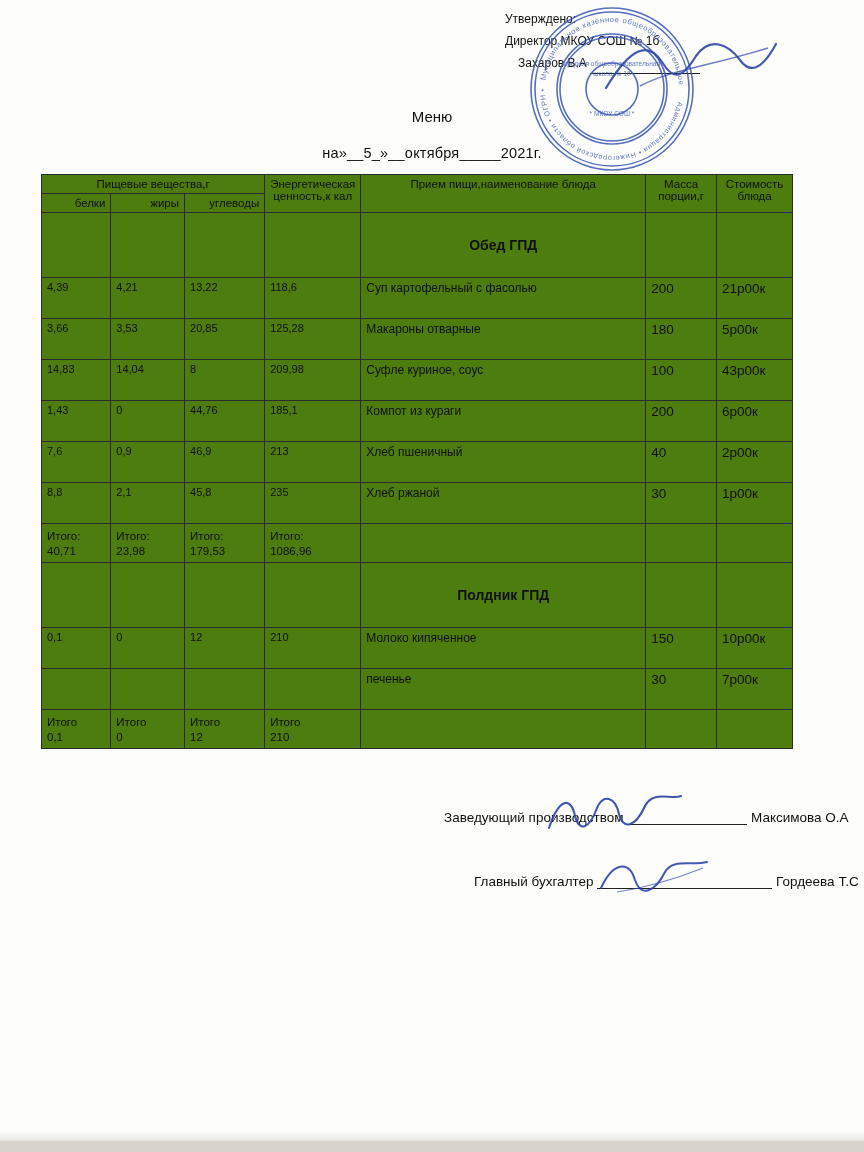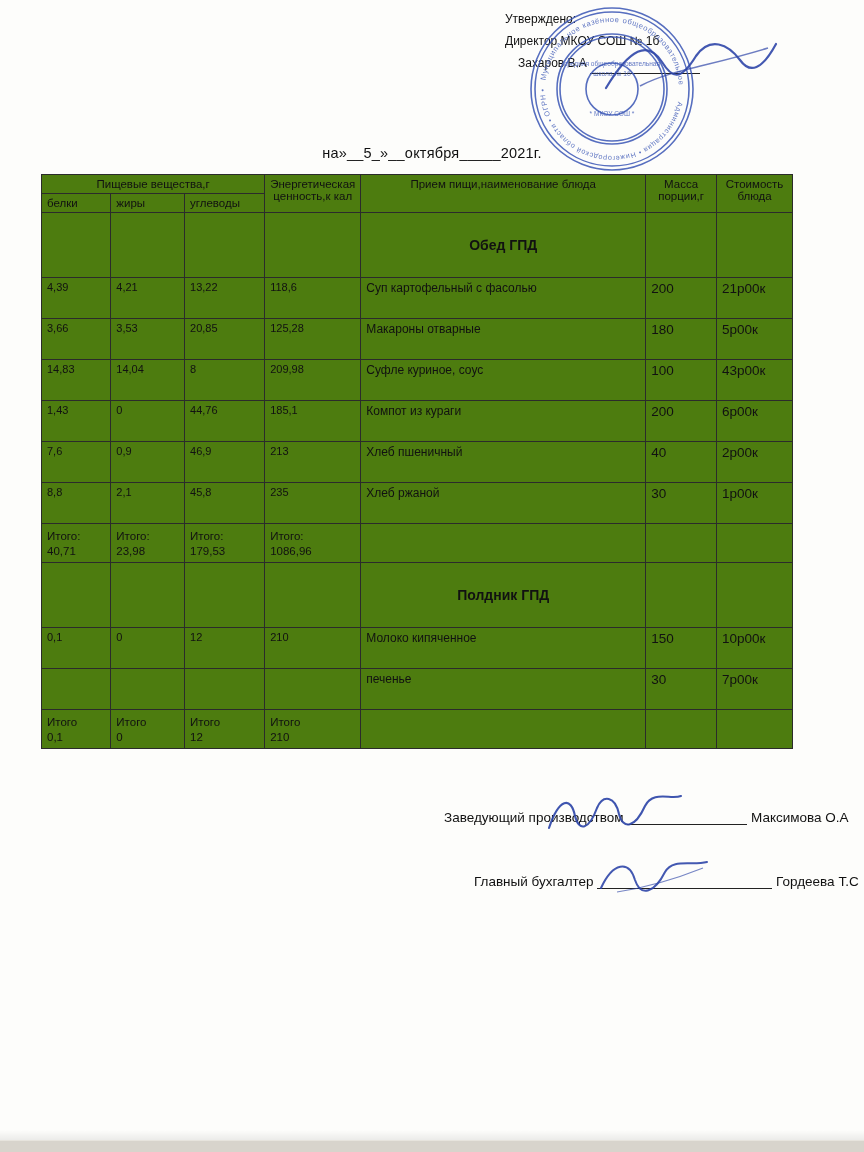--- a/index.html
+++ b/index.html
@@ -80,21 +80,21 @@
     color:#111;
     background:#4d7c0f;
   }
   table.menu td, table.menu th{
     border:1px solid #2b2b2b;
     padding:3px 5px;
     vertical-align:top;
     font-weight:normal;
   }
   .hdr-top{ text-align:center; font-size:11.5px; padding:5px 3px;}
-  .hdr-sub{ text-align:left; font-size:11.5px; padding:4px 3px;}
+  .hdr-sub{ text-align:right; font-size:11.5px; padding:4px 3px;}
   .c-b{width:62px;} .c-j{width:67px;} .c-u{width:72px;} .c-e{width:70px;}
   .c-n{width:298px;} .c-m{width:62px;} .c-s{width:66px;}
   td.num{ font-size:11px; padding-top:8px; }
   td.name{ font-size:12px; padding-top:8px; padding-left:8px;}
   td.mass, td.cost{ font-size:13.5px; padding-top:17px; padding-left:8px;}
   tr.section td{
     text-align:center;
     font-weight:bold;
     font-size:14px;
     padding:24px 4px;
@@ -157,20 +157,21 @@
       <text x="85" y="72" font-size="6.6" fill="#3a56b5" text-anchor="middle" font-family="'Liberation Sans',sans-serif">школа № 1б</text>
       <text x="85" y="112" font-size="6.6" fill="#3a56b5" text-anchor="middle" font-family="'Liberation Sans',sans-serif">* МКОУ СОШ *</text>
     </g>
   </svg>
 
   <svg class="sig-director" viewBox="0 0 180 70">
     <path d="M6 58 C30 18, 48 10, 62 32 C72 48, 80 52, 96 26 C110 6, 128 14, 140 30 C150 44, 162 40, 176 14" fill="none" stroke="#2f46a8" stroke-width="2.2" stroke-linecap="round" opacity="0.9"></path>
     <path d="M40 56 C70 40, 110 36, 168 18" fill="none" stroke="#2f46a8" stroke-width="1.5" opacity="0.7"></path>
   </svg>
 
+  <div class="title">Меню</div>
   <div class="subtitle">на»__5_»__октября_____2021г.</div>
 
   <table class="menu">
     <tbody>
       <tr>
         <td class="hdr-top" colspan="3">Пищевые вещества,г</td>
         <td class="hdr-top c-e" rowspan="2">Энергетическая ценность,к кал</td>
         <td class="hdr-top c-n" rowspan="2">Прием пищи,наименование блюда</td>
         <td class="hdr-top c-m" rowspan="2">Масса порции,г</td>
         <td class="hdr-top c-s" rowspan="2">Стоимость блюда</td>

